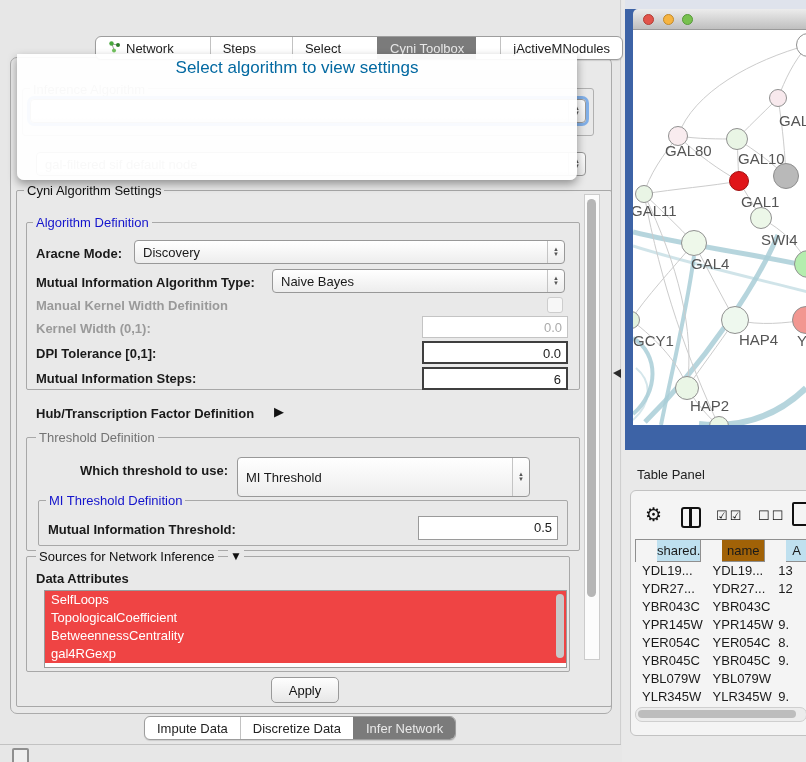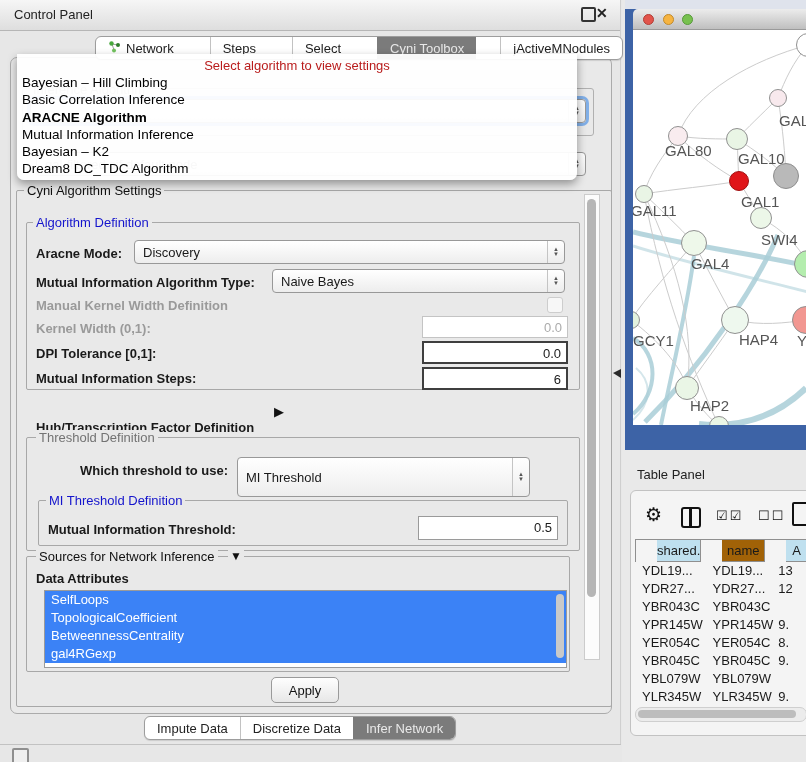--- a/index.html
+++ b/index.html
@@ -41,21 +41,21 @@
     justify-content:center;font-size:6px;line-height:5px;color:#555;border-left:1px solid #c4c4c4;}
   .combo-focus{box-shadow:0 0 0 3px rgba(110,165,230,.85);}
   .bg-combo1{left:30px;top:99px;width:556px;height:24px;}
   .bg-combo2{left:36px;top:152px;width:550px;height:24px;}
   .bg-combo2 .val{color:#8d8d8d;}
 
   
   .popup{left:17px;top:54px;width:560px;height:126px;background:rgba(255,255,255,.94);
     border-radius:0 0 7px 7px;box-shadow:0 4px 10px rgba(0,0,0,.38);z-index:30;}
   .popup-placeholder{position:absolute;left:0;top:4px;width:100%;text-align:center;
-    font-size:13px;color:#b91c1c;}
+    font-size:17px;color:#0369a1;}
   .popup-items{position:absolute;left:5px;top:20px;right:5px;}
   .popup-item{font-size:13.5px;line-height:17.3px;color:#000;white-space:nowrap;}
   .popup-item.bold{font-weight:bold;}
 
   
   .group{border:1px solid #a8a8a8;border-radius:2px;}
   .gtitle{font-size:13px;background:#e9e9e9;padding:0 3px;white-space:nowrap;z-index:2;}
   .cyni-group{left:16px;top:190px;width:594px;height:515px;}
   .t-black{color:#111;}
   .t-blue{color:#1414cc;}
@@ -72,21 +72,21 @@
 
   .checkbox{width:14px;height:14px;border:1px solid #cdcdcd;background:#f7f7f7;border-radius:3px;}
 
   
   .vtrack{background:#fcfcfc;border:1px solid #cccccc;}
   .vthumb{background:#b6b6b6;border-radius:5px;}
 
   
   .attr-list{left:44px;top:590px;width:521px;height:76px;background:#fff;border:1px solid #9a9a9a;
     overflow:hidden;}
-  .attr-item{height:18px;line-height:18px;font-size:13px;color:#fff;background:#3b82f6;
+  .attr-item{height:18px;line-height:18px;font-size:13px;color:#fff;background:#ef4444;
     padding-left:6px;}
   .attr-scroll{position:absolute;right:2px;top:3px;width:8px;height:64px;background:#c9c9c9;border-radius:4px;}
 
   .apply-btn{left:271px;top:677px;width:66px;height:24px;border:1px solid #9a9a9a;border-radius:5px;
     background:linear-gradient(#fefefe,#e7e7e7);font-size:13px;display:flex;align-items:center;
     justify-content:center;color:#111;}
 
   
   .desktop{left:622px;top:0;width:184px;height:762px;background:#e9e9e9;}
   .desk-topstrip{left:625px;top:0;width:181px;height:9px;background:#dfe3ec;}
@@ -129,25 +129,20 @@
 
   .mouse-cursor{left:613px;top:369px;width:0;height:0;border-top:4px solid transparent;
     border-bottom:5px solid transparent;border-right:8px solid #2a2a2a;z-index:50;}
   .mini-icon{left:12px;top:748px;width:13px;height:14px;border:2px solid #8f8f8f;border-radius:2px;background:#efefef;}
 </style>
 </head>
 <body>
 
 <div id="root">
 
-  <div class="abs cp-titlebar">
-    <div class="abs cp-title">Control Panel</div>
-    <div class="abs cp-float"></div>
-    <div class="abs cp-close">✕</div>
-  </div>
   <div class="abs cp-rightline"></div>
   <div class="abs cp-bottomline"></div>
 
   <div class="abs cp-body"></div>
 
   <div class="abs tabbar top-tabbar">
     <div class="tab">
       <span class="net-tab-icon">
         <svg width="13" height="13">
           <line x1="4" y1="4" x2="10" y2="5" stroke="#9b9b9b" stroke-width="1"></line>
@@ -185,28 +180,20 @@
   <div class="abs combo bg-combo2">
     <span class="val">gal-filtered sif default node</span>
     <span class="stepper">
       <span>▲</span>
         <span>▼</span>
     </span>
   </div>
 
   <div class="abs popup">
     <div class="popup-placeholder">Select algorithm to view settings</div>
-    <div class="popup-items">
-      <div class="popup-item">Bayesian – Hill Climbing</div>
-      <div class="popup-item">Basic Correlation Inference</div>
-      <div class="popup-item bold">ARACNE Algorithm</div>
-      <div class="popup-item">Mutual Information Inference</div>
-      <div class="popup-item">Bayesian – K2</div>
-      <div class="popup-item">Dream8 DC_TDC Algorithm</div>
-    </div>
   </div>
 
   <div class="abs group cyni-group"></div>
   <div class="abs gtitle t-black" style="left:24px;top:183px;">Cyni Algorithm Settings</div>
 
   <div class="abs vtrack" style="left:584px;top:194px;width:14px;height:464px;">
     <div class="vthumb" style="position:absolute;left:2px;top:4px;width:9px;height:398px;"></div>
   </div>
 
   <div class="abs group" style="left:26px;top:222px;width:552px;height:166px;"></div>
@@ -235,21 +222,21 @@
 
   <div class="abs lbl dis" style="left:36px;top:321px;">Kernel Width (0,1):</div>
   <div class="abs field f-dis" style="left:422px;top:316px;width:146px;height:22px;">0.0</div>
 
   <div class="abs lbl" style="left:36px;top:346px;text-align:right;">DPI Tolerance [0,1]:</div>
   <div class="abs field f-strong" style="left:422px;top:341px;width:146px;height:23px;">0.0</div>
 
   <div class="abs lbl" style="left:36px;top:371px;">Mutual Information Steps:</div>
   <div class="abs field f-strong" style="left:422px;top:367px;width:146px;height:23px;">6</div>
 
-  <div class="abs lbl" style="left:36px;top:420px;">Hub/Transcription Factor Definition</div>
+  <div class="abs lbl" style="left:36px;top:406px;">Hub/Transcription Factor Definition</div>
   <div class="abs" style="left:274px;top:404px;font-size:13px;color:#111;">▶</div>
 
   <div class="abs group" style="left:26px;top:437px;width:552px;height:112px;"></div>
   <div class="abs gtitle t-green" style="left:36px;top:430px;">Threshold Definition</div>
 
   <div class="abs lbl" style="left:80px;top:463px;">Which threshold to use:</div>
   <div class="abs combo" style="left:237px;top:457px;width:293px;height:40px;">
     <span class="val">MI Threshold</span>
     <span class="stepper">
         <span>▲</span>

